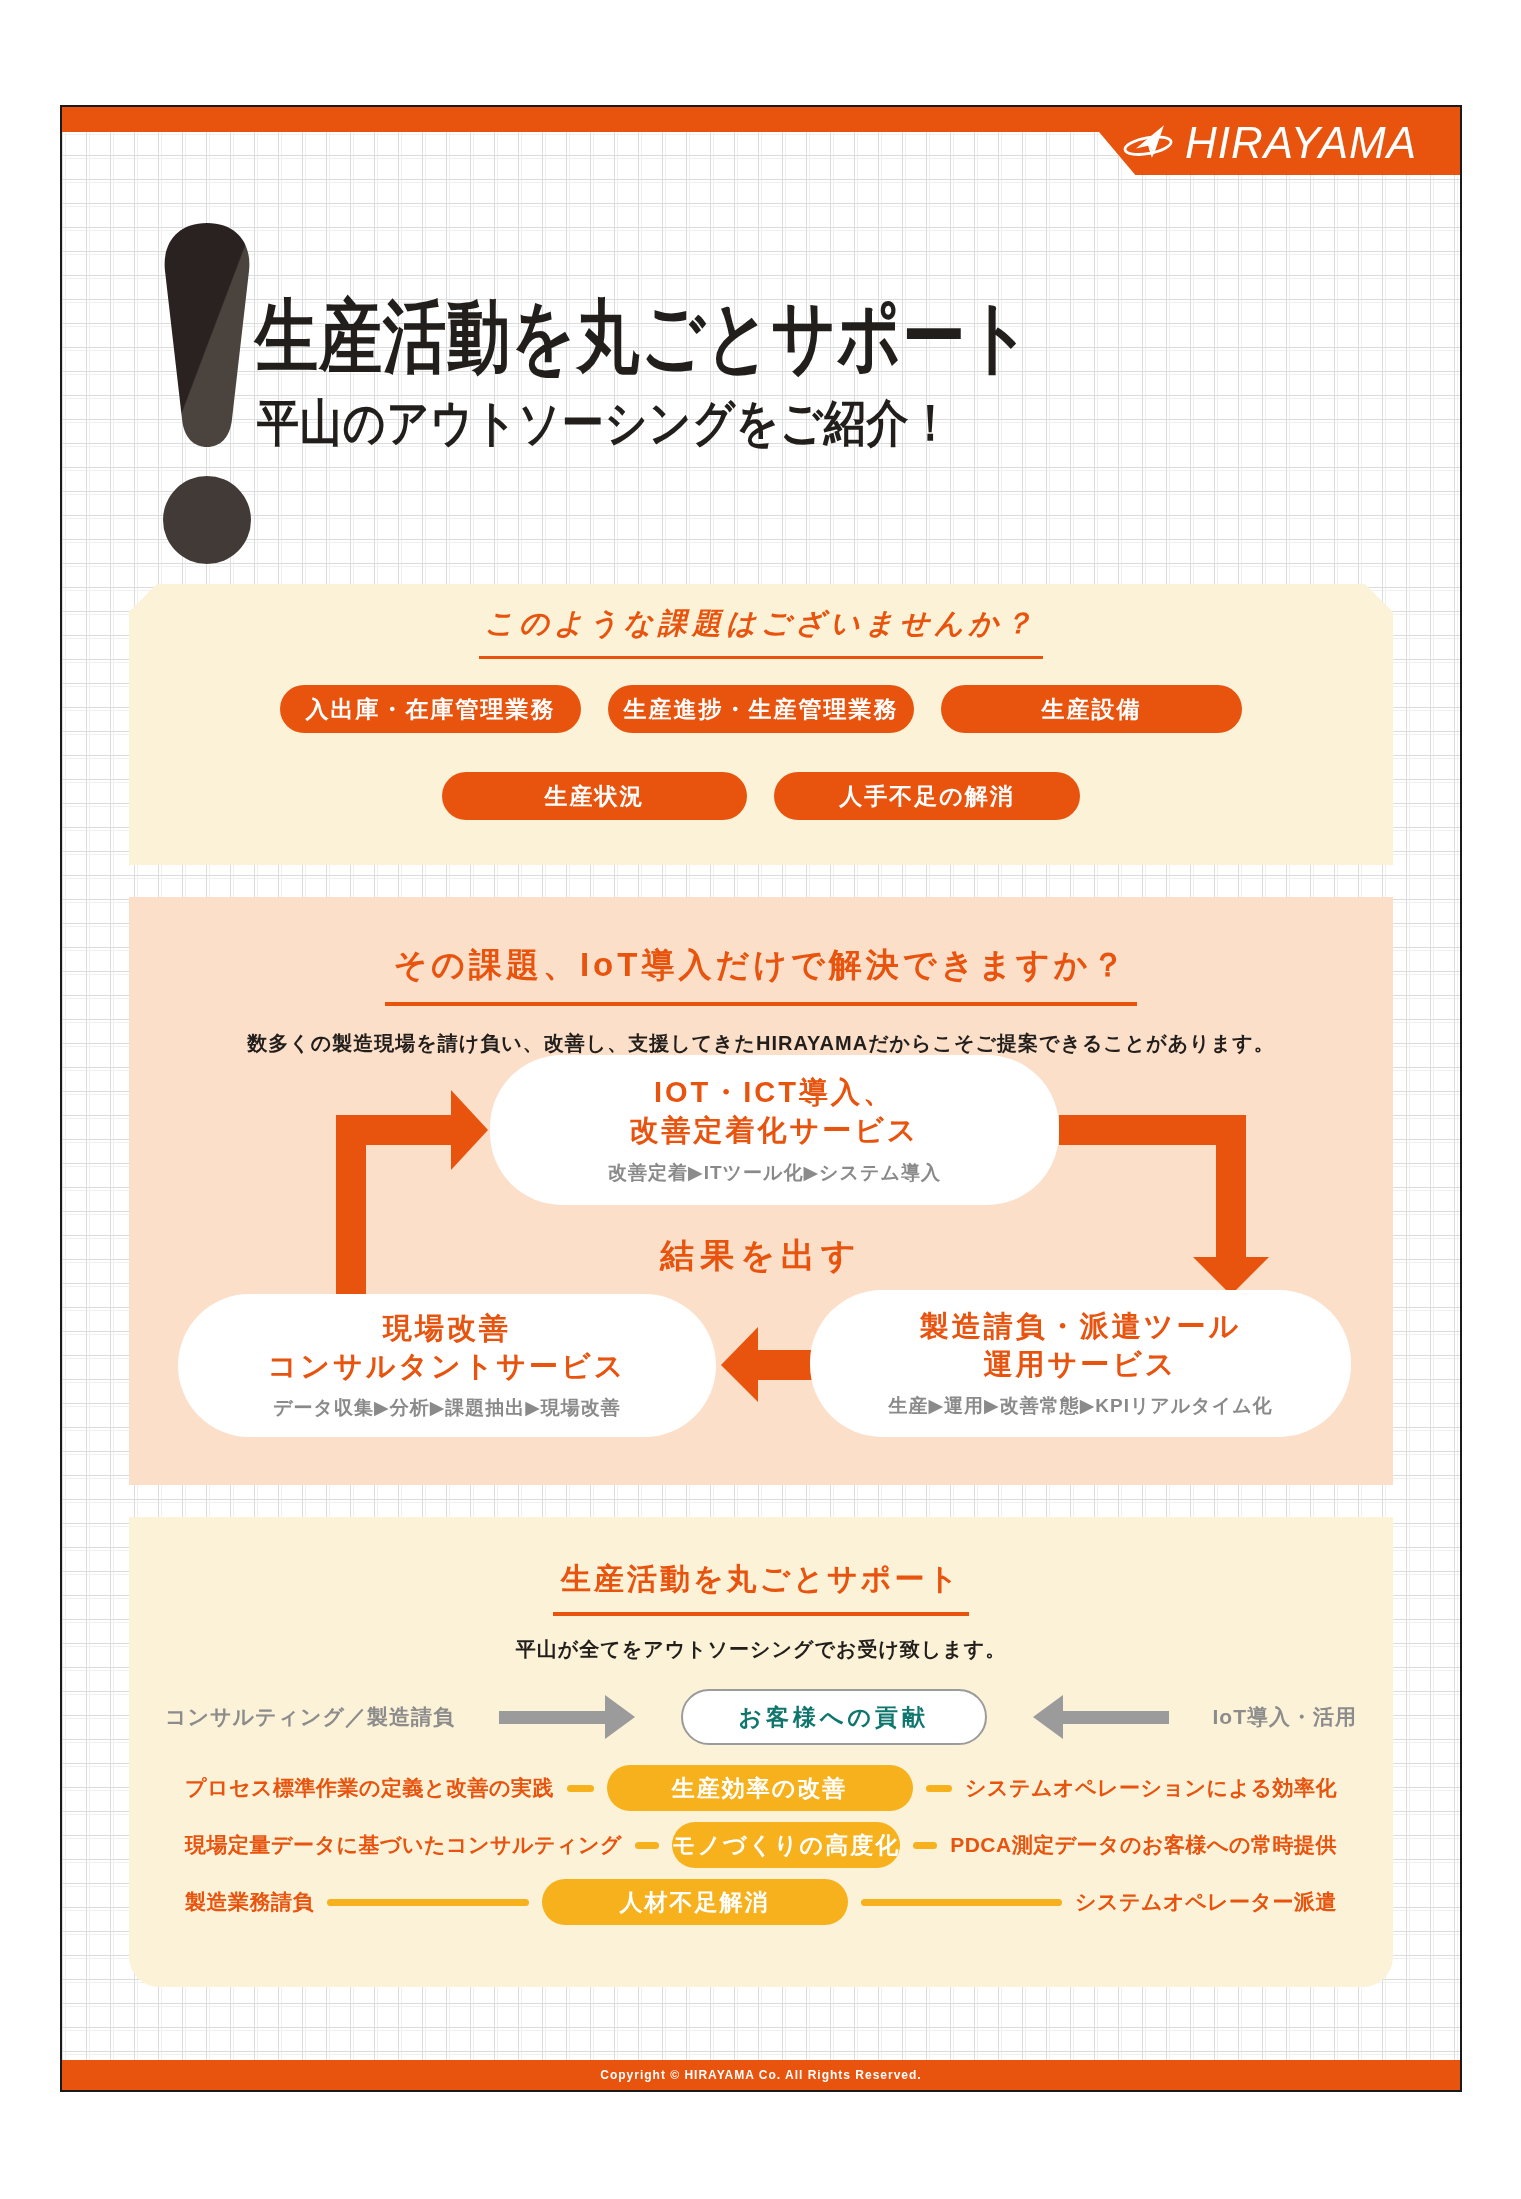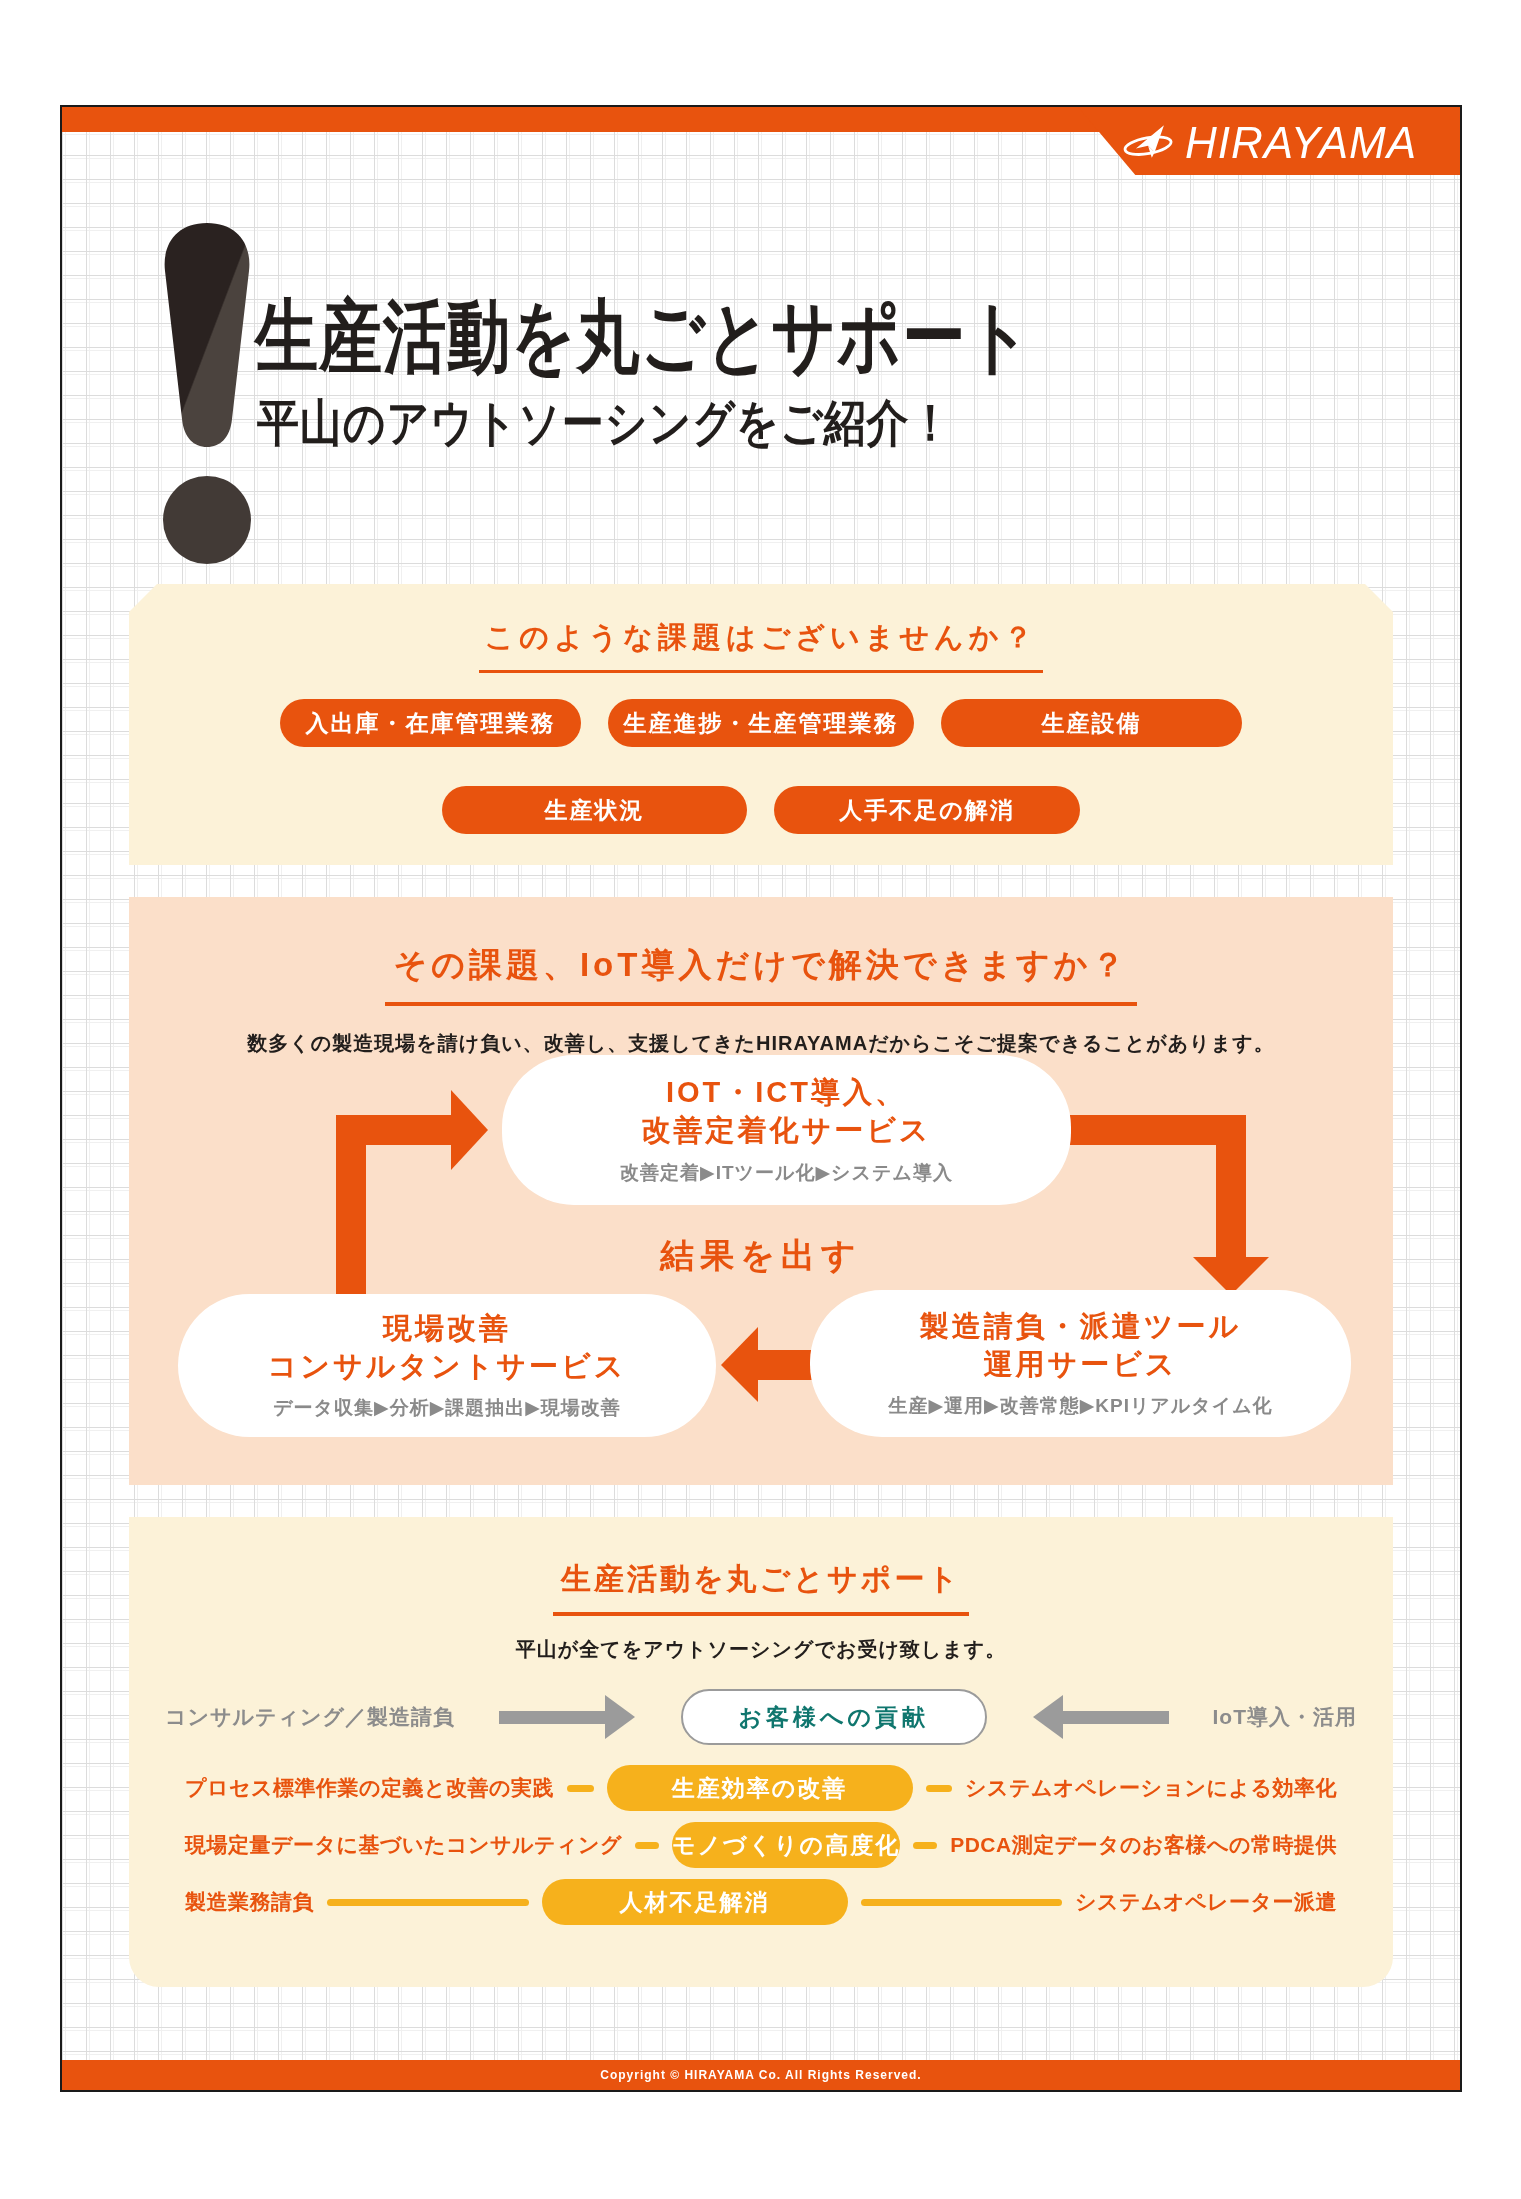--- a/index.html
+++ b/index.html
@@ -52,21 +52,21 @@
   .section{position:absolute;left:67px;width:1264px;}
   .sec1{top:477px;height:281px;background:var(--cream);
     clip-path:polygon(28px 0,calc(100% - 28px) 0,100% 28px,100% 100%,0 100%,0 28px);}
   .sec2{top:790px;height:588px;background:var(--peach);}
   .sec3{top:1410px;height:470px;background:var(--cream);border-radius:0 0 30px 30px;}
   .sec-head{ text-align:center; }
   .sec-head span{
     display:inline-block;color:var(--orange);font-weight:800;
     border-bottom-style:solid;border-bottom-color:var(--orange);
   }
-  .sec1 .sec-head{padding-top:34px;}
+  .sec1 .sec-head{padding-top:20px;font-style:italic;}
   .sec1 .sec-head span{font-size:29px;letter-spacing:5px;padding:0 6px 12px;border-bottom-width:3px;}
   .sec2 .sec-head{padding-top:46px;}
   .sec2 .sec-head span{font-size:33px;letter-spacing:4px;padding:0 8px 14px;border-bottom-width:4px;}
   .sec3 .sec-head{padding-top:42px;}
   .sec3 .sec-head span{font-size:30px;letter-spacing:3px;padding:0 8px 12px;border-bottom-width:4px;}
   .lead{ text-align:center;font-size:20px;font-weight:700;color:var(--dark);letter-spacing:1px; }
   .sec2 .lead{margin-top:24px;}
   .sec3 .lead{margin-top:20px;}
   
   .pill-rows{margin-top:26px;display:flex;flex-direction:column;gap:39px;align-items:center;}
@@ -79,21 +79,21 @@
   .pill.w1{width:301px;} .pill.w2{width:306px;} .pill.w3{width:301px;}
   .pill.w4{width:305px;} .pill.w5{width:306px;}
   
   .flow{position:absolute;left:0;top:0;width:1264px;height:588px;}
   .flow-box{
     position:absolute;background:#fff;border-radius:72px;text-align:center;
     display:flex;flex-direction:column;justify-content:center;gap:4px;
   }
   .flow-box .fb-title{color:var(--orange);font-size:29px;font-weight:800;letter-spacing:3px;line-height:1.3;}
   .flow-box .fb-steps{color:var(--gray-steps);font-size:19px;font-weight:700;letter-spacing:1px;margin-top:6px;}
-  .fb-top{left:373px;top:158px;width:569px;height:150px;}
+  .fb-top{left:361px;top:158px;width:569px;height:150px;}
   .fb-left{left:49px;top:397px;width:538px;height:143px;}
   .fb-right{left:681px;top:393px;width:541px;height:147px;}
   .flow-center-label{
     position:absolute;left:0;top:336px;width:100%;text-align:center;
     color:var(--orange);font-size:34px;font-weight:800;letter-spacing:6px;
   }
   .flow-arrows{position:absolute;left:0;top:0;}
   
   .hub-row{display:flex;align-items:center;margin-top:26px;padding:0 36px;height:56px;gap:44px;}
   .hub-label{font-size:21px;font-weight:700;color:var(--gray-label);letter-spacing:1px;white-space:nowrap;}

